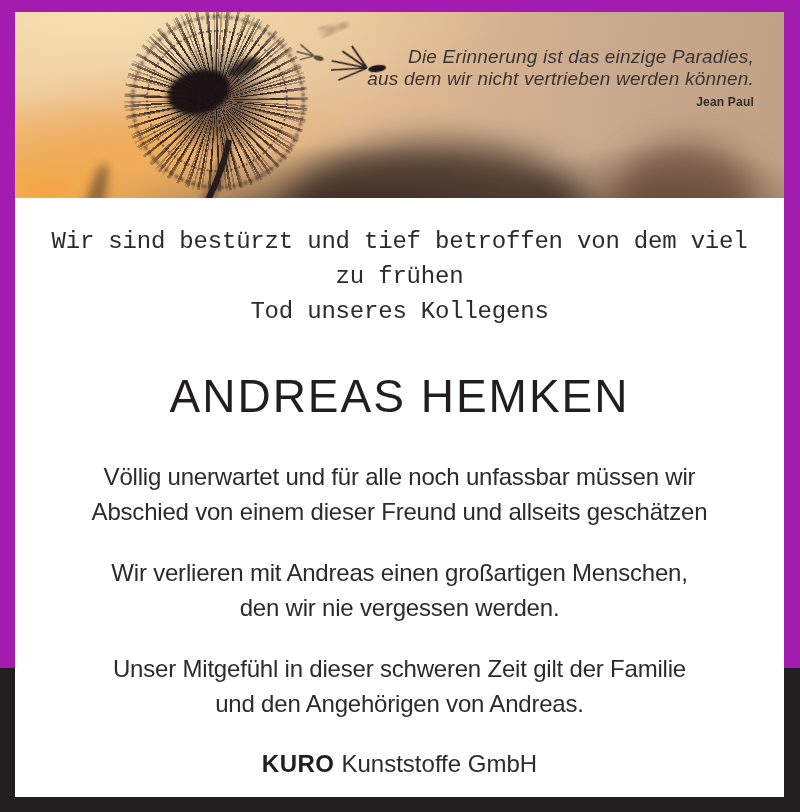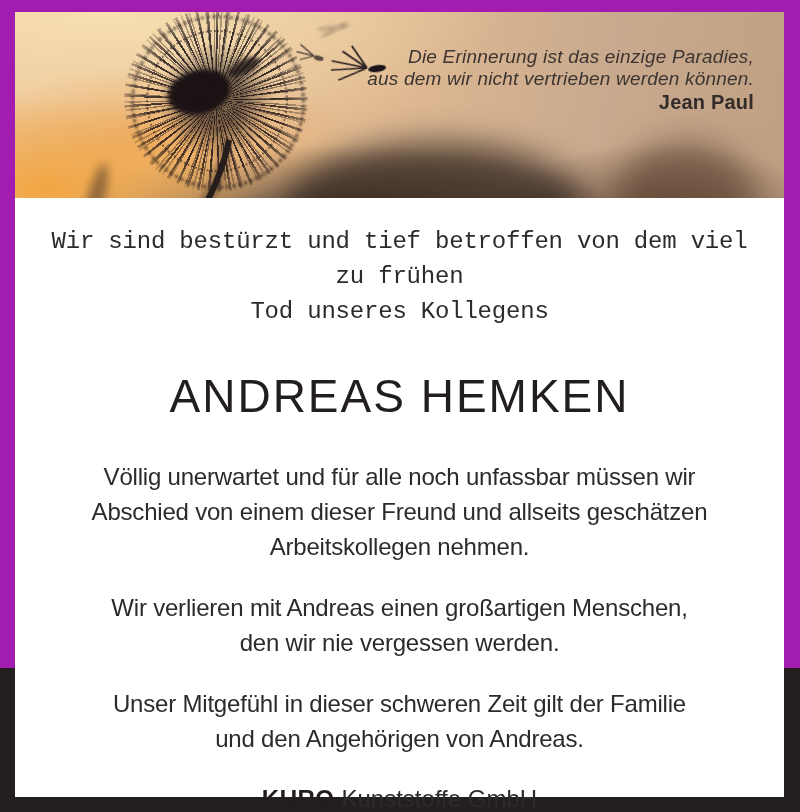--- a/index.html
+++ b/index.html
@@ -93,21 +93,21 @@
     text-align: right;
     color: #3b3431;
     font-size: 19px;
     line-height: 22px;
     font-style: italic;
     letter-spacing: .2px;
   }
   .quote .author {
     font-style: normal;
     font-weight: bold;
-    font-size: 20px;
+    font-size: 12px;
     margin-top: 1px;
     color: #322b29;
   }
 
   
   .content {
     position: absolute;
     left: 15px; top: 198px;
     width: 769px; height: 599px;
     background: #ffffff;
@@ -191,21 +191,20 @@
     <p class="para intro">
       <span class="line">Wir sind bestürzt und tief betroffen von dem viel zu frühen</span>
       <span class="line">Tod unseres Kollegens</span>
     </p>
 
     <h1 class="deceased-name">ANDREAS HEMKEN</h1>
 
     <p class="para p2">
       <span class="line">Völlig unerwartet und für alle noch unfassbar müssen wir</span>
       <span class="line">Abschied von einem dieser Freund und allseits geschätzen</span>
-      <span class="line">Arbeitskollegen nehmen.</span>
     </p>
 
     <p class="para p3">
       <span class="line">Wir verlieren mit Andreas einen großartigen Menschen,</span>
       <span class="line">den wir nie vergessen werden.</span>
     </p>
 
     <p class="para p4">
       <span class="line">Unser Mitgefühl in dieser schweren Zeit gilt der Familie</span>
       <span class="line">und den Angehörigen von Andreas.</span>

